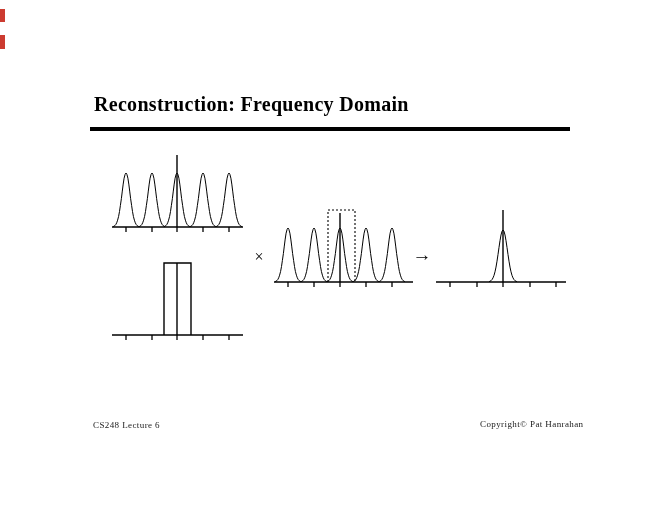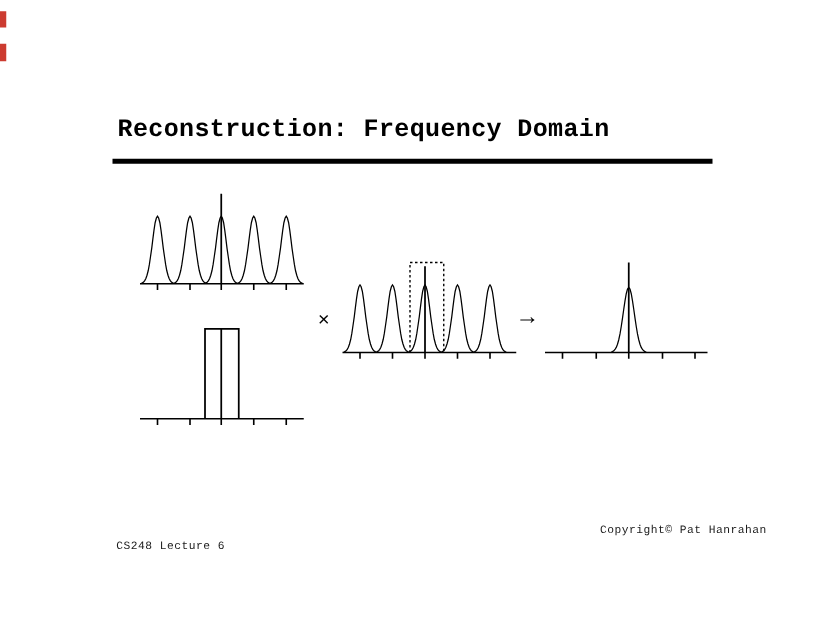--- a/index.html
+++ b/index.html
@@ -1,29 +1,29 @@
 <!DOCTYPE html>
 <html><head>
 <meta charset="utf-8">
 <style>
   html,body{margin:0;padding:0;background:#ffffff;}
   .slide{
     position:relative;width:660px;height:510px;background:#ffffff;overflow:hidden;
-    font-family:Liberation Mono, monospace;color:#000;
+    font-family:Liberation Serif, serif;color:#000;
   }
   .title{
     position:absolute;left:94px;top:93px;width:500px;
     font-size:20px;font-weight:bold;letter-spacing:0.3px;color:#000;
   }
   .rule{position:absolute;left:90px;top:127px;width:480px;height:4px;background:#000;}
   .op{position:absolute;color:#000;text-align:center;line-height:1;}
   .op-multiply{left:249px;top:249px;width:20px;font-size:16px;}
   .op-arrow{left:405px;top:245px;width:34px;font-size:19px;}
   .footer{position:absolute;font-size:9px;letter-spacing:0.4px;color:#1a1a1a;}
-  .footer-left{left:93px;top:420px;margin-top:12px;}
+  .footer-left{left:93px;top:420px;}
   .footer-right{left:480px;top:419px;}
   .diagram-svg{position:absolute;left:0;top:0;}
   .edge-mark{position:absolute;}
 </style>
 </head>
 <body>
 
 <div class="slide" id="slide">
   <div class="title">Reconstruction: Frequency Domain</div>
   <div class="rule"></div>

